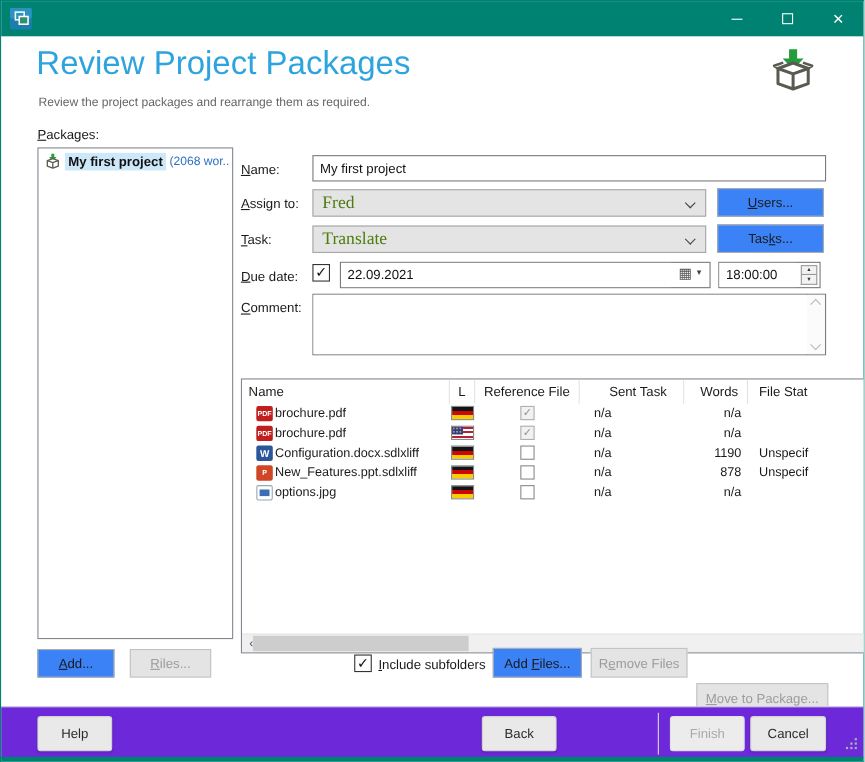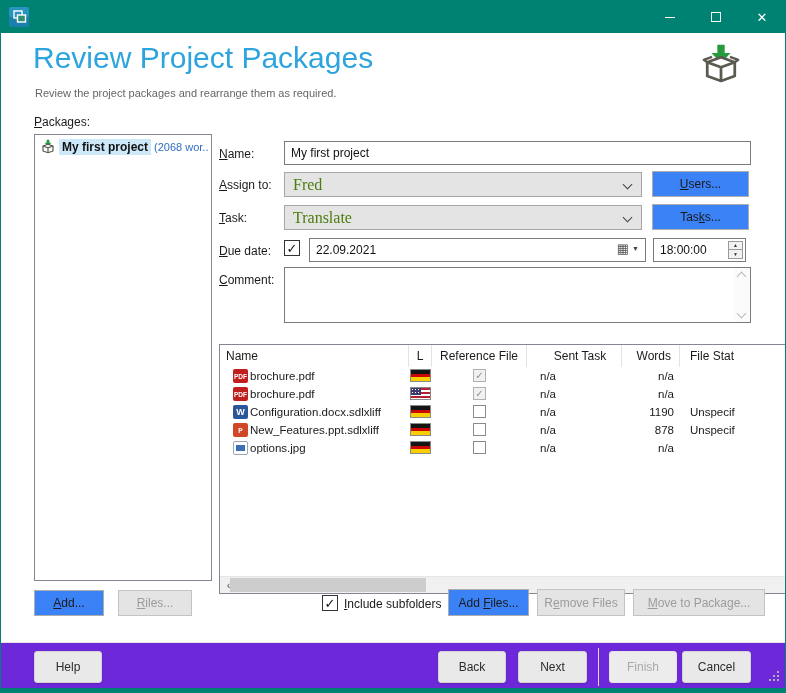--- a/index.html
+++ b/index.html
@@ -328,28 +328,27 @@
     </div>
   <div class="lbl" style="position:absolute; left:343px; top:596px">
     <span class="ak">I</span><span>nclude subfolders</span>
   </div>
   <button class="winbtn" style="left:447px; top:588px; width:81px; height:27px">
     <span><span>Add </span><span class="ak">F</span><span>iles...</span></span>
   </button>
   <button class="winbtn disabled" style="left:536px; top:588px; width:88px; height:27px">
     <span><span>R</span><span class="ak">e</span><span>move Files</span></span>
   </button>
-  <button class="winbtn disabled" style="left:632px; top:588px; width:132px; height:27px">
+  <button class="winbtn disabled" style="left:632px; top:620px; width:120px; height:27px">
     <span><span class="ak">M</span><span>ove to Package...</span></span>
   </button>
 
   <div class="footer">
     <button class="softbtn" style="left:33px; top:8px; width:68px">Help</button>
     <button class="softbtn" style="left:437px; top:8px; width:68px">Back</button>
-    <button class="softbtn" style="left:517px; top:8px; width:69px">Next</button>
     <span class="footer-divider"></span>
     <button class="softbtn disabled" style="left:608px; top:8px; width:68px">Finish</button>
     <button class="softbtn" style="left:681px; top:8px; width:69px">Cancel</button>
     <span class="grip">
       <i style="right:0; top:0"></i>
         <i style="right:0; top:4px"></i>
         <i style="right:4px; top:4px"></i>
       <i style="right:0; top:8px"></i>
         <i style="right:4px; top:8px"></i>
         <i style="right:8px; top:8px"></i>

